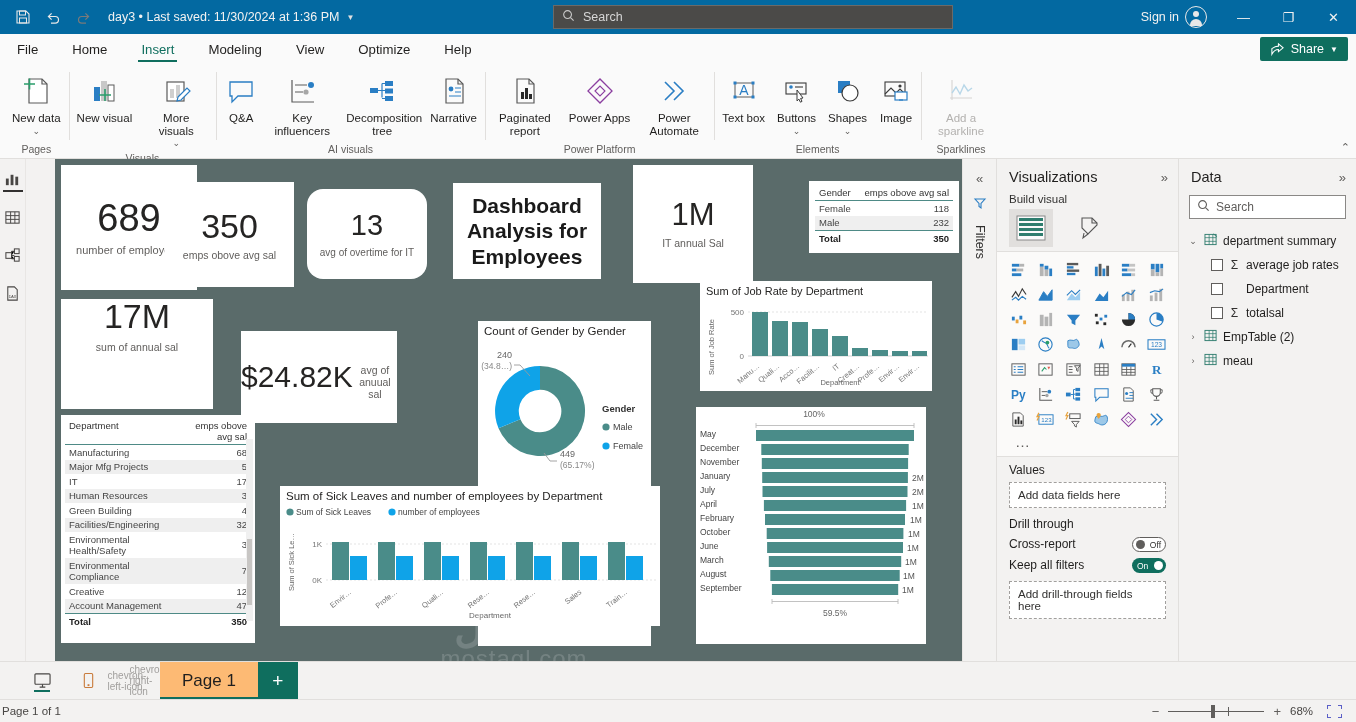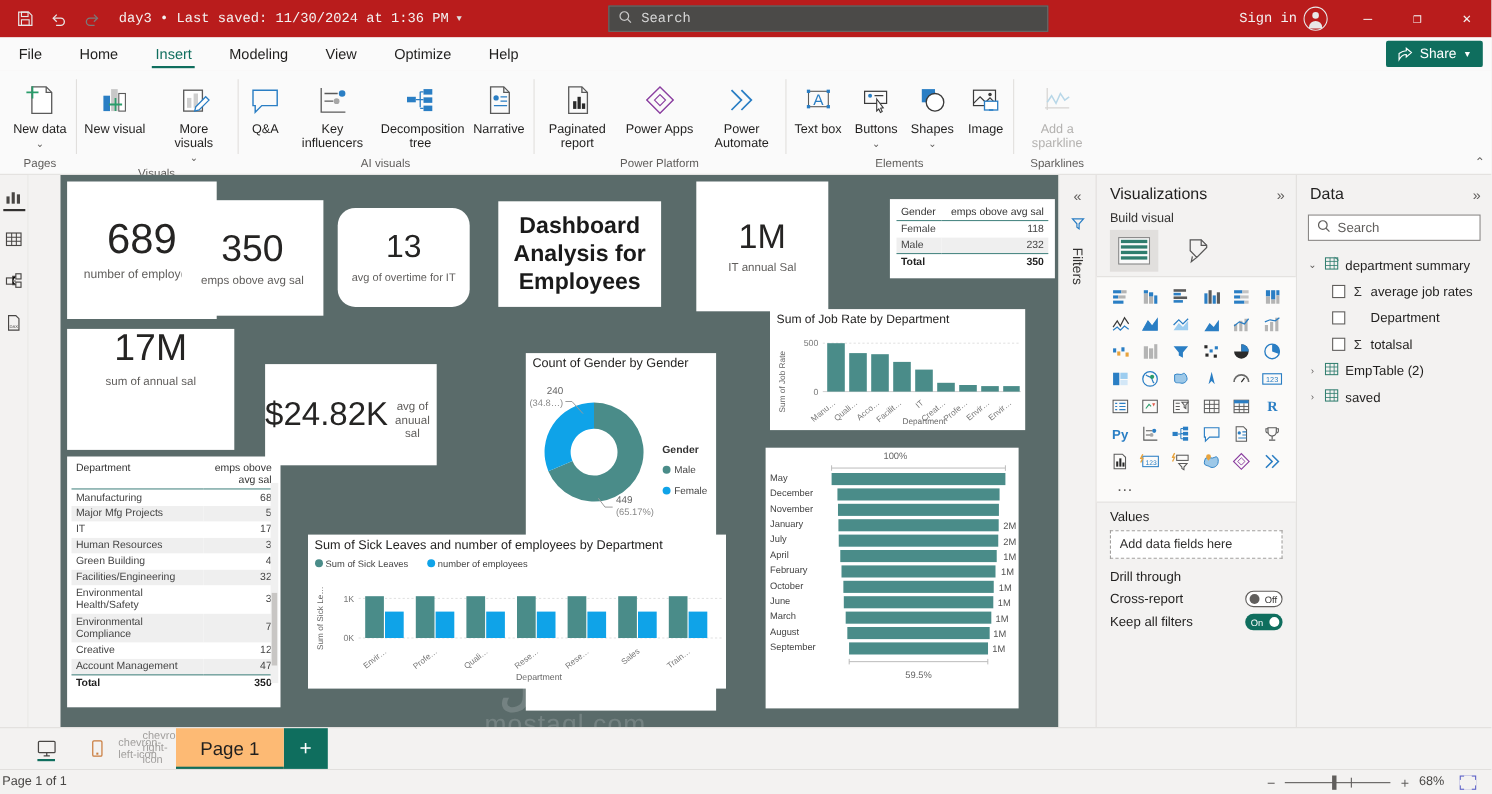--- a/index.html
+++ b/index.html
@@ -8,22 +8,22 @@
     font-family: "Liberation Sans", sans-serif;
     font-size: 12px;
     color: #201f1e;
     background: #f3f2f1;
     -webkit-font-smoothing: antialiased;
   }
   .app { position: relative; width: 1356px; height: 722px; }
 
   
   .titlebar {
-    height: 34px; background: #b91c1c; color: #fff;
-    display: flex; align-items: center; padding: 0 0 0 8px; font-family: Liberation Mono, monospace;
+    height: 34px; background: #0369a1; color: #fff;
+    display: flex; align-items: center; padding: 0 0 0 8px;
   }
   .tb-icon {
     width: 30px; height: 30px; display: flex; align-items: center; justify-content: center;
     color: #e8e8e8; cursor: pointer;
   }
   .tb-icon.disabled { color: #7a7a7a; }
   .tb-title { margin-left: 10px; font-size: 12.5px; color: #f3f2f1; white-space: nowrap; }
   .tb-caret { margin-left: 7px; font-size: 8px; color: #e0e0e0; }
   .tb-search {
     position: absolute; left: 553px; top: 5px; width: 400px; height: 24px;
@@ -1173,20 +1173,21 @@
             <span class="ttxt">Off</span>
           </span>
         </div>
         <div class="tog-row">
           <span>Keep all filters</span>
           <span class="toggle on">
             <span class="knob"></span>
             <span class="ttxt">On</span>
           </span>
         </div>
+        <div class="dropzone" style="margin-top:8px">Add drill-through fields here</div>
       </div>
     </div>
 
     <div class="datapane">
       <div class="pane-head">
         <h3>Data</h3>
         <span class="chev">»</span>
       </div>
       <div class="searchbox">
         <span>
@@ -1235,21 +1236,21 @@
           <span>EmpTable (2)</span>
         </div>
         <div class="tnode">
           <span class="arr">›</span>
           <span>
             <svg width="14" height="13" viewBox="0 0 15 14">
                 <rect x="1" y="1.5" width="12" height="11" fill="none" stroke="#2f7d6e" stroke-width="1"></rect>
                 <path d="M1 5h12M1 9h12M5.5 1.5v11M9.5 1.5v11" stroke="#2f7d6e" stroke-width="0.8"></path>
               </svg>
           </span>
-          <span>saved</span>
+          <span>meau</span>
         </div>
       </div>
     </div>
   </div>
 
   <div class="pagebar">
     <div class="pb-ico active" style="margin-left:28px">
       <svg width="19" height="17" viewBox="0 0 20 18">
           <rect x="2" y="2" width="16" height="11" rx="1" fill="none" stroke="#484644" stroke-width="1.2"></rect>
           <path d="M7 16h6M10 13v3" stroke="#484644" stroke-width="1.2"></path>

